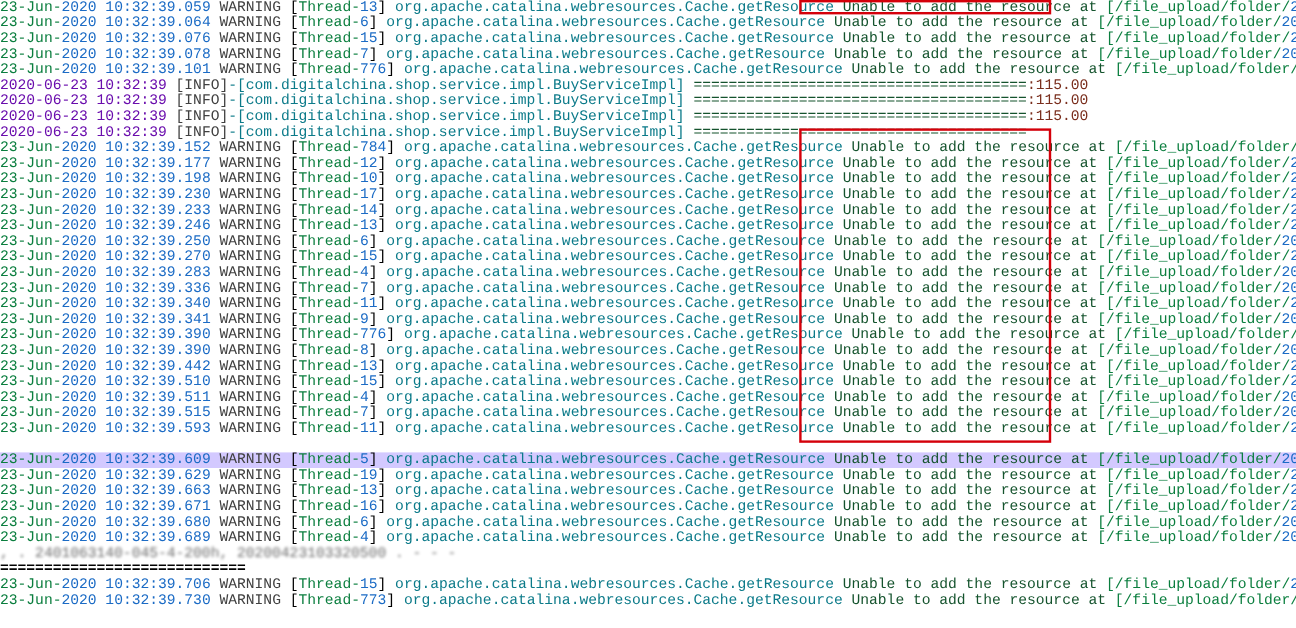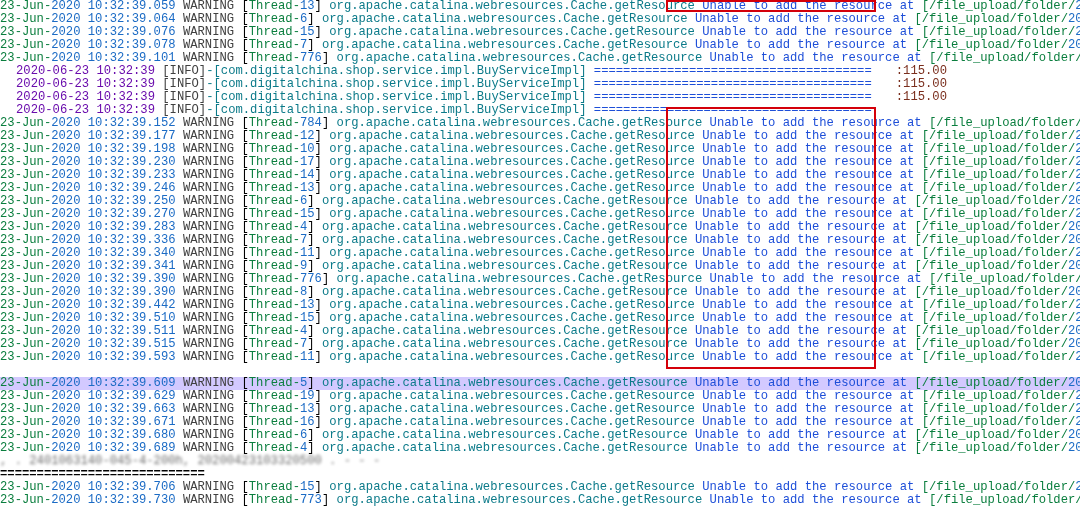--- a/index.html
+++ b/index.html
@@ -12,28 +12,28 @@
     overflow: hidden;
     width: 1080px;
     height: 523px;
     position: relative;
     color: #000;
   }
   .line { display: block; height: 13px; }
   .line.selected { background: #d3c9ff; }
 
   
-  .dark   { color: #1d4ed8; }
+  .dark   { color: #14532d; }
   .blue   { color: #1b6bc5; }
   .green  { color: #0a7e3e; }
   .teal   { color: #0b7a89; font-family: Liberation Mono, monospace; }
   .olive  { color: #404040; }
-  .purple { color: #6a0dad; margin-left: 16px; }
+  .purple { color: #6a0dad; }
   .gray   { color: #8a8a8a; }
-  .bord   { color: #7a2e1d; margin-left: 24px; }
+  .bord   { color: #7a2e1d; }
   .bracket { color: #000; }
 
   
   .callout {
     position: absolute;
     border: 2px solid #d4000a;
     pointer-events: none;
   }
   #callout1 { left: 666px; top: 0px;   width: 210px; height: 12px; }
   #callout2 { left: 666px; top: 107px; width: 210px; height: 262px;}

